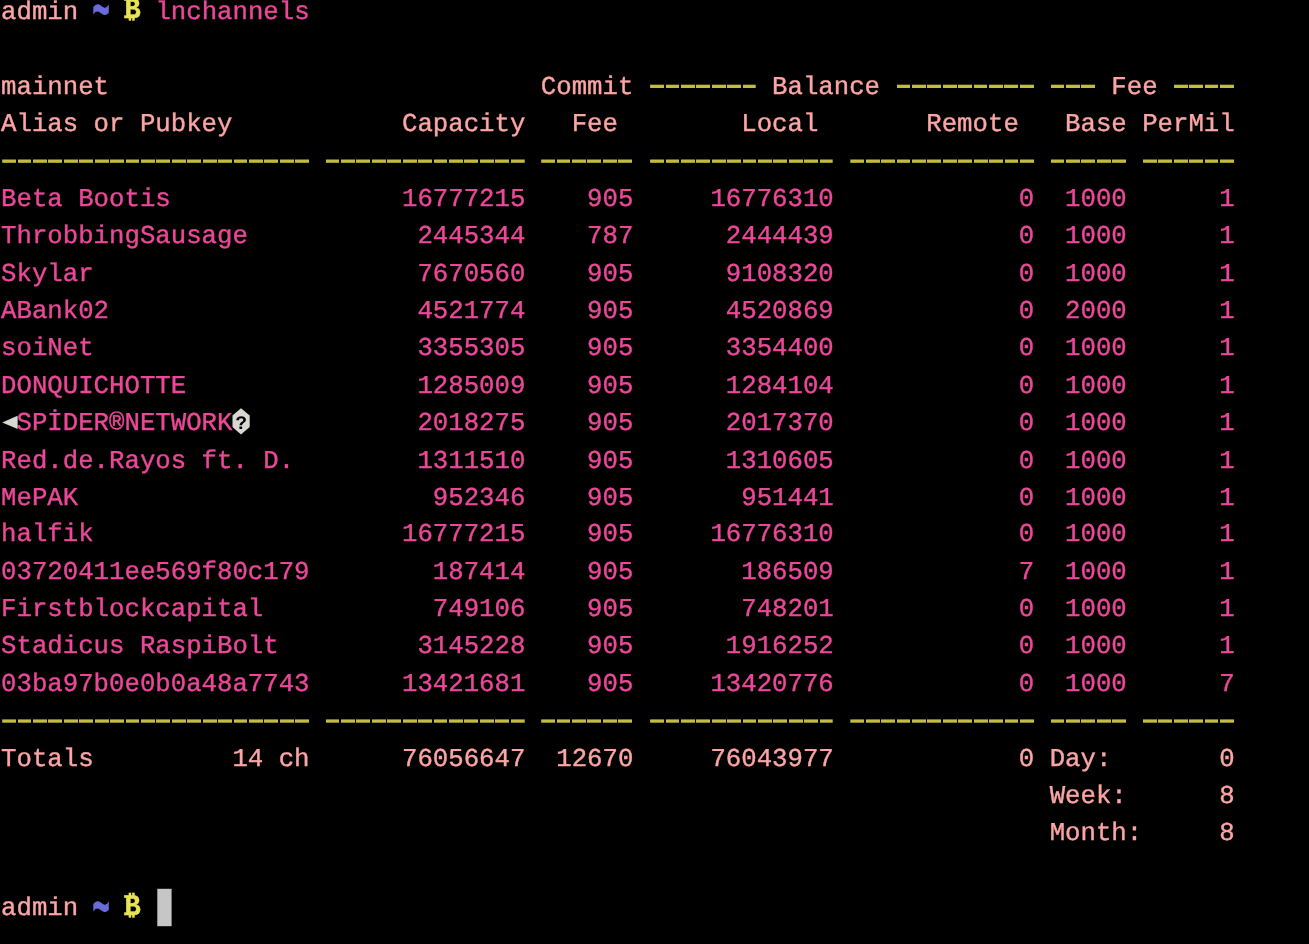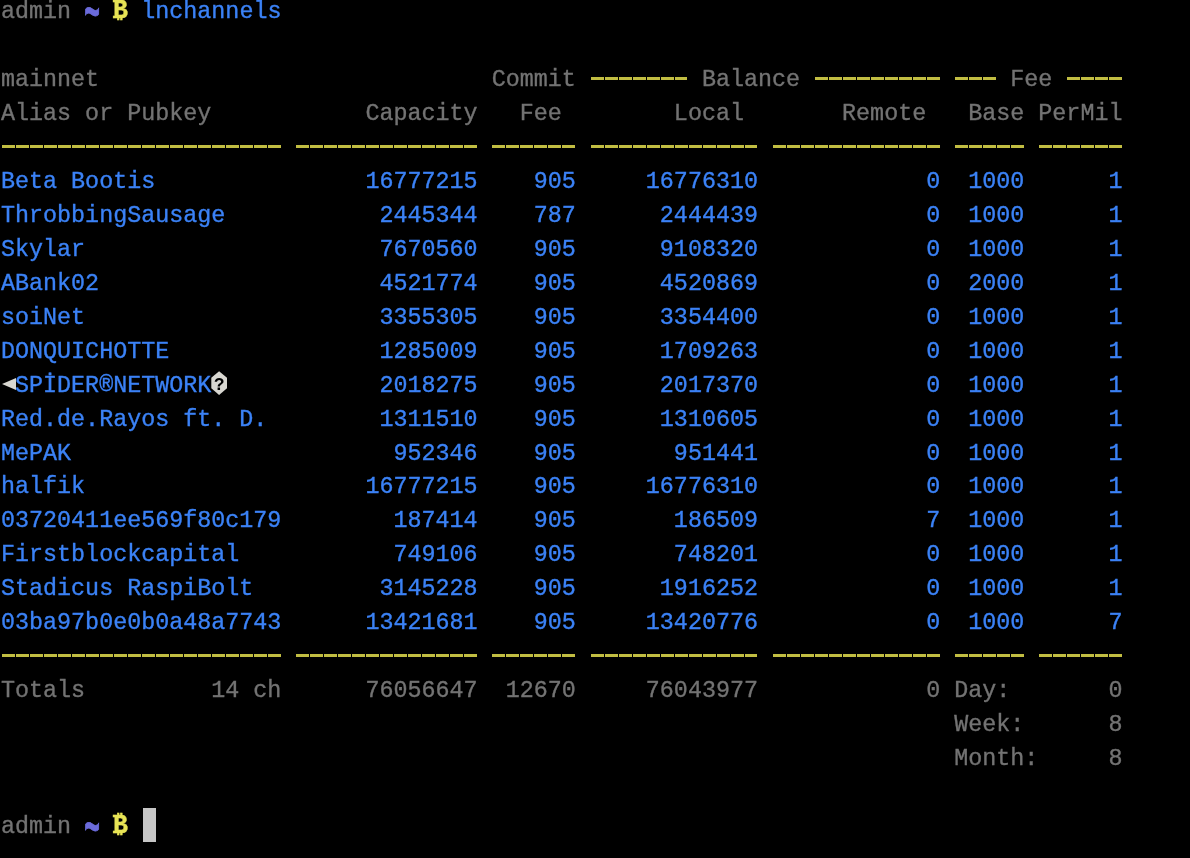--- a/index.html
+++ b/index.html
@@ -1,33 +1,33 @@
 <!DOCTYPE html>
 <html><head><meta charset="utf-8"><title>t</title><style>
 html,body{margin:0;padding:0;background:#000;}
 #t{position:relative;width:1190px;height:858px;background:#000;overflow:hidden;
   font-family:"Liberation Mono",monospace;font-size:23.37px;line-height:33.94px;-webkit-text-stroke:0.35px currentColor;}
 #t pre{position:absolute;left:1.0px;top:-3.7px;margin:0;font:inherit;}
-.y{color:#737373} .w{color:#3b82f6} .v{color:#6b6bdb;font-weight:bold} .b{color:#e8e455;font-weight:bold}
+.y{color:#fca5a5} .w{color:#ec4899} .v{color:#6b6bdb;font-weight:bold} .b{color:#e8e455;font-weight:bold}
 .tl{display:inline-block;transform:translateY(2.5px) scale(1.15,2.4);transform-origin:50% 15.4px}
 .bt{display:inline-block;transform:translateY(-1px) scale(1.05,1.16)}
 .dash{position:absolute;height:3px;background:repeating-linear-gradient(90deg,#c1bd42 0,#c1bd42 12.6px,transparent 12.6px,transparent 14.02px)}
 </style></head><body>
 <div id="t">
 <pre><span class="y">admin</span> <span class="v"><span class="tl">~</span></span> <span class="b"><span class="bt">₿</span></span> <span class="w">lnchannels</span>
 
 <span class="y">mainnet                            Commit         Balance               Fee     </span>
 <span class="y">Alias or Pubkey           Capacity   Fee        Local       Remote   Base PerMil</span>
 
 <span class="w">Beta Bootis               16777215    905     16776310            0  1000      1</span>
 <span class="w">ThrobbingSausage           2445344    787      2444439            0  1000      1</span>
 <span class="w">Skylar                     7670560    905      9108320            0  1000      1</span>
 <span class="w">ABank02                    4521774    905      4520869            0  2000      1</span>
 <span class="w">soiNet                     3355305    905      3354400            0  1000      1</span>
-<span class="w">DONQUICHOTTE               1285009    905      1709263            0  1000      1</span>
+<span class="w">DONQUICHOTTE               1285009    905      1284104            0  1000      1</span>
 <span class="w"> SPİDER®NETWORK            2018275    905      2017370            0  1000      1</span>
 <span class="w">Red.de.Rayos ft. D.        1311510    905      1310605            0  1000      1</span>
 <span class="w">MePAK                       952346    905       951441            0  1000      1</span>
 <span class="w">halfik                    16777215    905     16776310            0  1000      1</span>
 <span class="w">03720411ee569f80c179        187414    905       186509            7  1000      1</span>
 <span class="w">Firstblockcapital           749106    905       748201            0  1000      1</span>
 <span class="w">Stadicus RaspiBolt         3145228    905      1916252            0  1000      1</span>
 <span class="w">03ba97b0e0b0a48a7743      13421681    905     13420776            0  1000      7</span>
 
 <span class="y">Totals         14 ch      76056647  12670     76043977            0 Day:       0</span>

